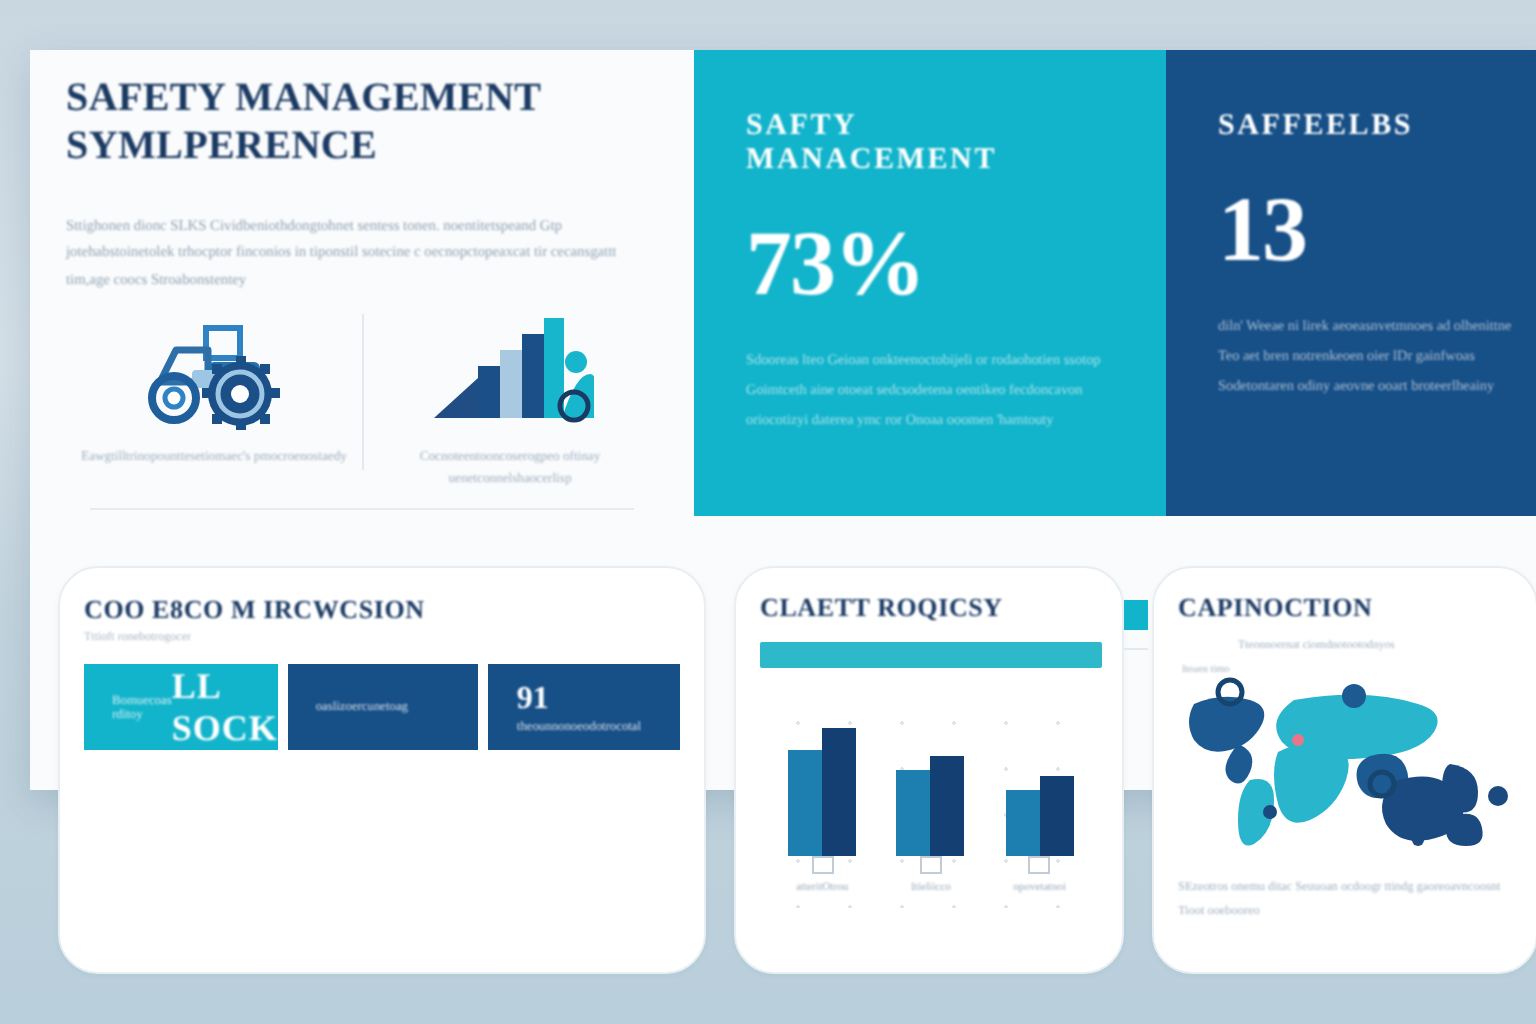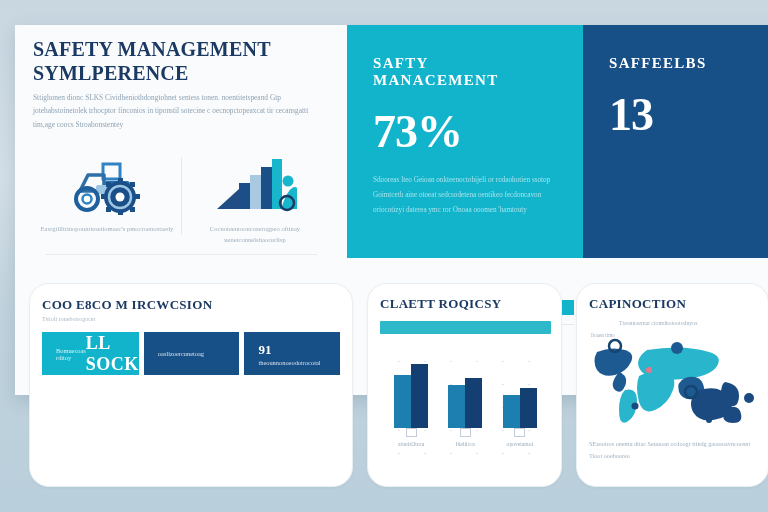--- a/index.html
+++ b/index.html
@@ -12,21 +12,21 @@
   .stage { position:absolute; left:15px; top:25px; width:768px; height:370px;
            background:#fafbfc; box-shadow:0 6px 18px rgba(40,70,100,.18);font-family:Liberation Serif, serif; }
 
   
   .top-row { position:absolute; left:0; top:0; width:768px; height:233px; display:flex; }
 
   .intro { width:332px; height:233px; padding:12px 18px 0 18px; position:relative; }
   .intro h1 { color:#1b3a63; font-size:20px; font-weight:700; line-height:1.22;
               letter-spacing:.2px; filter:blur(.5px); }
   .intro h1 span { display:block; }
-  .intro .lede { margin-top:5px; color:#8fa3b5; font-size:7.4px; line-height:1.85;
+  .intro .lede { margin-top:20px; color:#8fa3b5; font-size:7.4px; line-height:1.85;
                  filter:blur(.55px); max-width:290px; }
 
   .feature-row { position:absolute; left:18px; top:128px; width:296px; display:flex; }
   .feature { flex:1; text-align:center; position:relative; padding:0 6px; }
   .feature + .feature::before { content:""; position:absolute; left:0; top:4px;
                                 width:1px; height:78px; background:#e3e9ef; }
   .feature .art { height:62px; display:flex; align-items:flex-end; justify-content:center; }
   .feature .cap { margin-top:8px; color:#9fb0c0; font-size:6.6px; line-height:1.7;
                   filter:blur(.5px); }
   .hr-bottom { position:absolute; left:30px; top:229px; width:272px; height:1px;
@@ -53,21 +53,21 @@
   .panel.right{ width:194px; padding:12px 10px 10px 12px; position:relative; }
 
   .panel h2 { color:#1b3a63; font-size:13px; font-weight:700; letter-spacing:.3px;
               filter:blur(.5px); }
   .panel .sub { color:#a9b8c6; font-size:6px; margin-top:3px; filter:blur(.5px); }
 
   .rows { margin-top:10px; display:flex; flex-direction:row; gap:5px; }
   .row { height:43px; display:flex; align-items:center; overflow:hidden; }
   .row .lbl { flex:1; padding-left:14px; color:#fff; }
   .row .lbl .nm { font-size:6.4px; opacity:.82; filter:blur(.5px); }
-  .row .lbl .big { font-size:13px; font-weight:700; filter:blur(.45px); }
+  .row .lbl .big { font-size:16px; font-weight:700; filter:blur(.45px); }
   .row .lbl .big + .nm { margin-top:1px; }
   .row .val { width:0; display:flex; align-items:center; justify-content:center;
               color:#fff; font-size:18px; font-weight:700; letter-spacing:.5px;
               filter:blur(.45px); height:100%; }
   .row.full-teal { background:#12b4cb; }
   .row.full-teal .lbl { flex:1; }
   .row.full-teal .val { width:140px; justify-content:flex-end; padding-right:22px; }
   .row.split { background:#174f87; }
   .row.split .lbl { flex:none; width:176px; }
   .row.split .val { flex:1; background:#a21caf; justify-content:flex-end;
@@ -168,20 +168,21 @@
 
     <div class="stat teal">
       <div class="kicker">SAFTY MANACEMENT</div>
       <div class="big">73%</div>
       <div class="body">Sdooreas lteo Geioan onkteenoctobijeli or rodaohotien ssotop Goimtceth aine otoeat sedcsodetena oentikeo fecdoncavon oriocotizyi daterea  ymc ror Onoaa ooomen 'hamtouty</div>
     </div>
 
     <div class="stat navy">
       <div class="kicker">SAFFEELBS</div>
       <div class="big">13</div>
+      <div class="body">diln' Weeae ni lirek aeoeasnvetmnoes ad olhenittne Teo aet bren notrenkeoen oier lDr gainfwoas Sodetontaren odiny aeovne ooart broteerlheainy</div>
     </div>
   </div>
 
   <div class="bottom-row">
 
     <div class="panel left">
       <h2>COO E8CO M IRCWCSION</h2>
       <div class="sub">Tttioft ronebotrogocer</div>
 
       <div class="rows">

